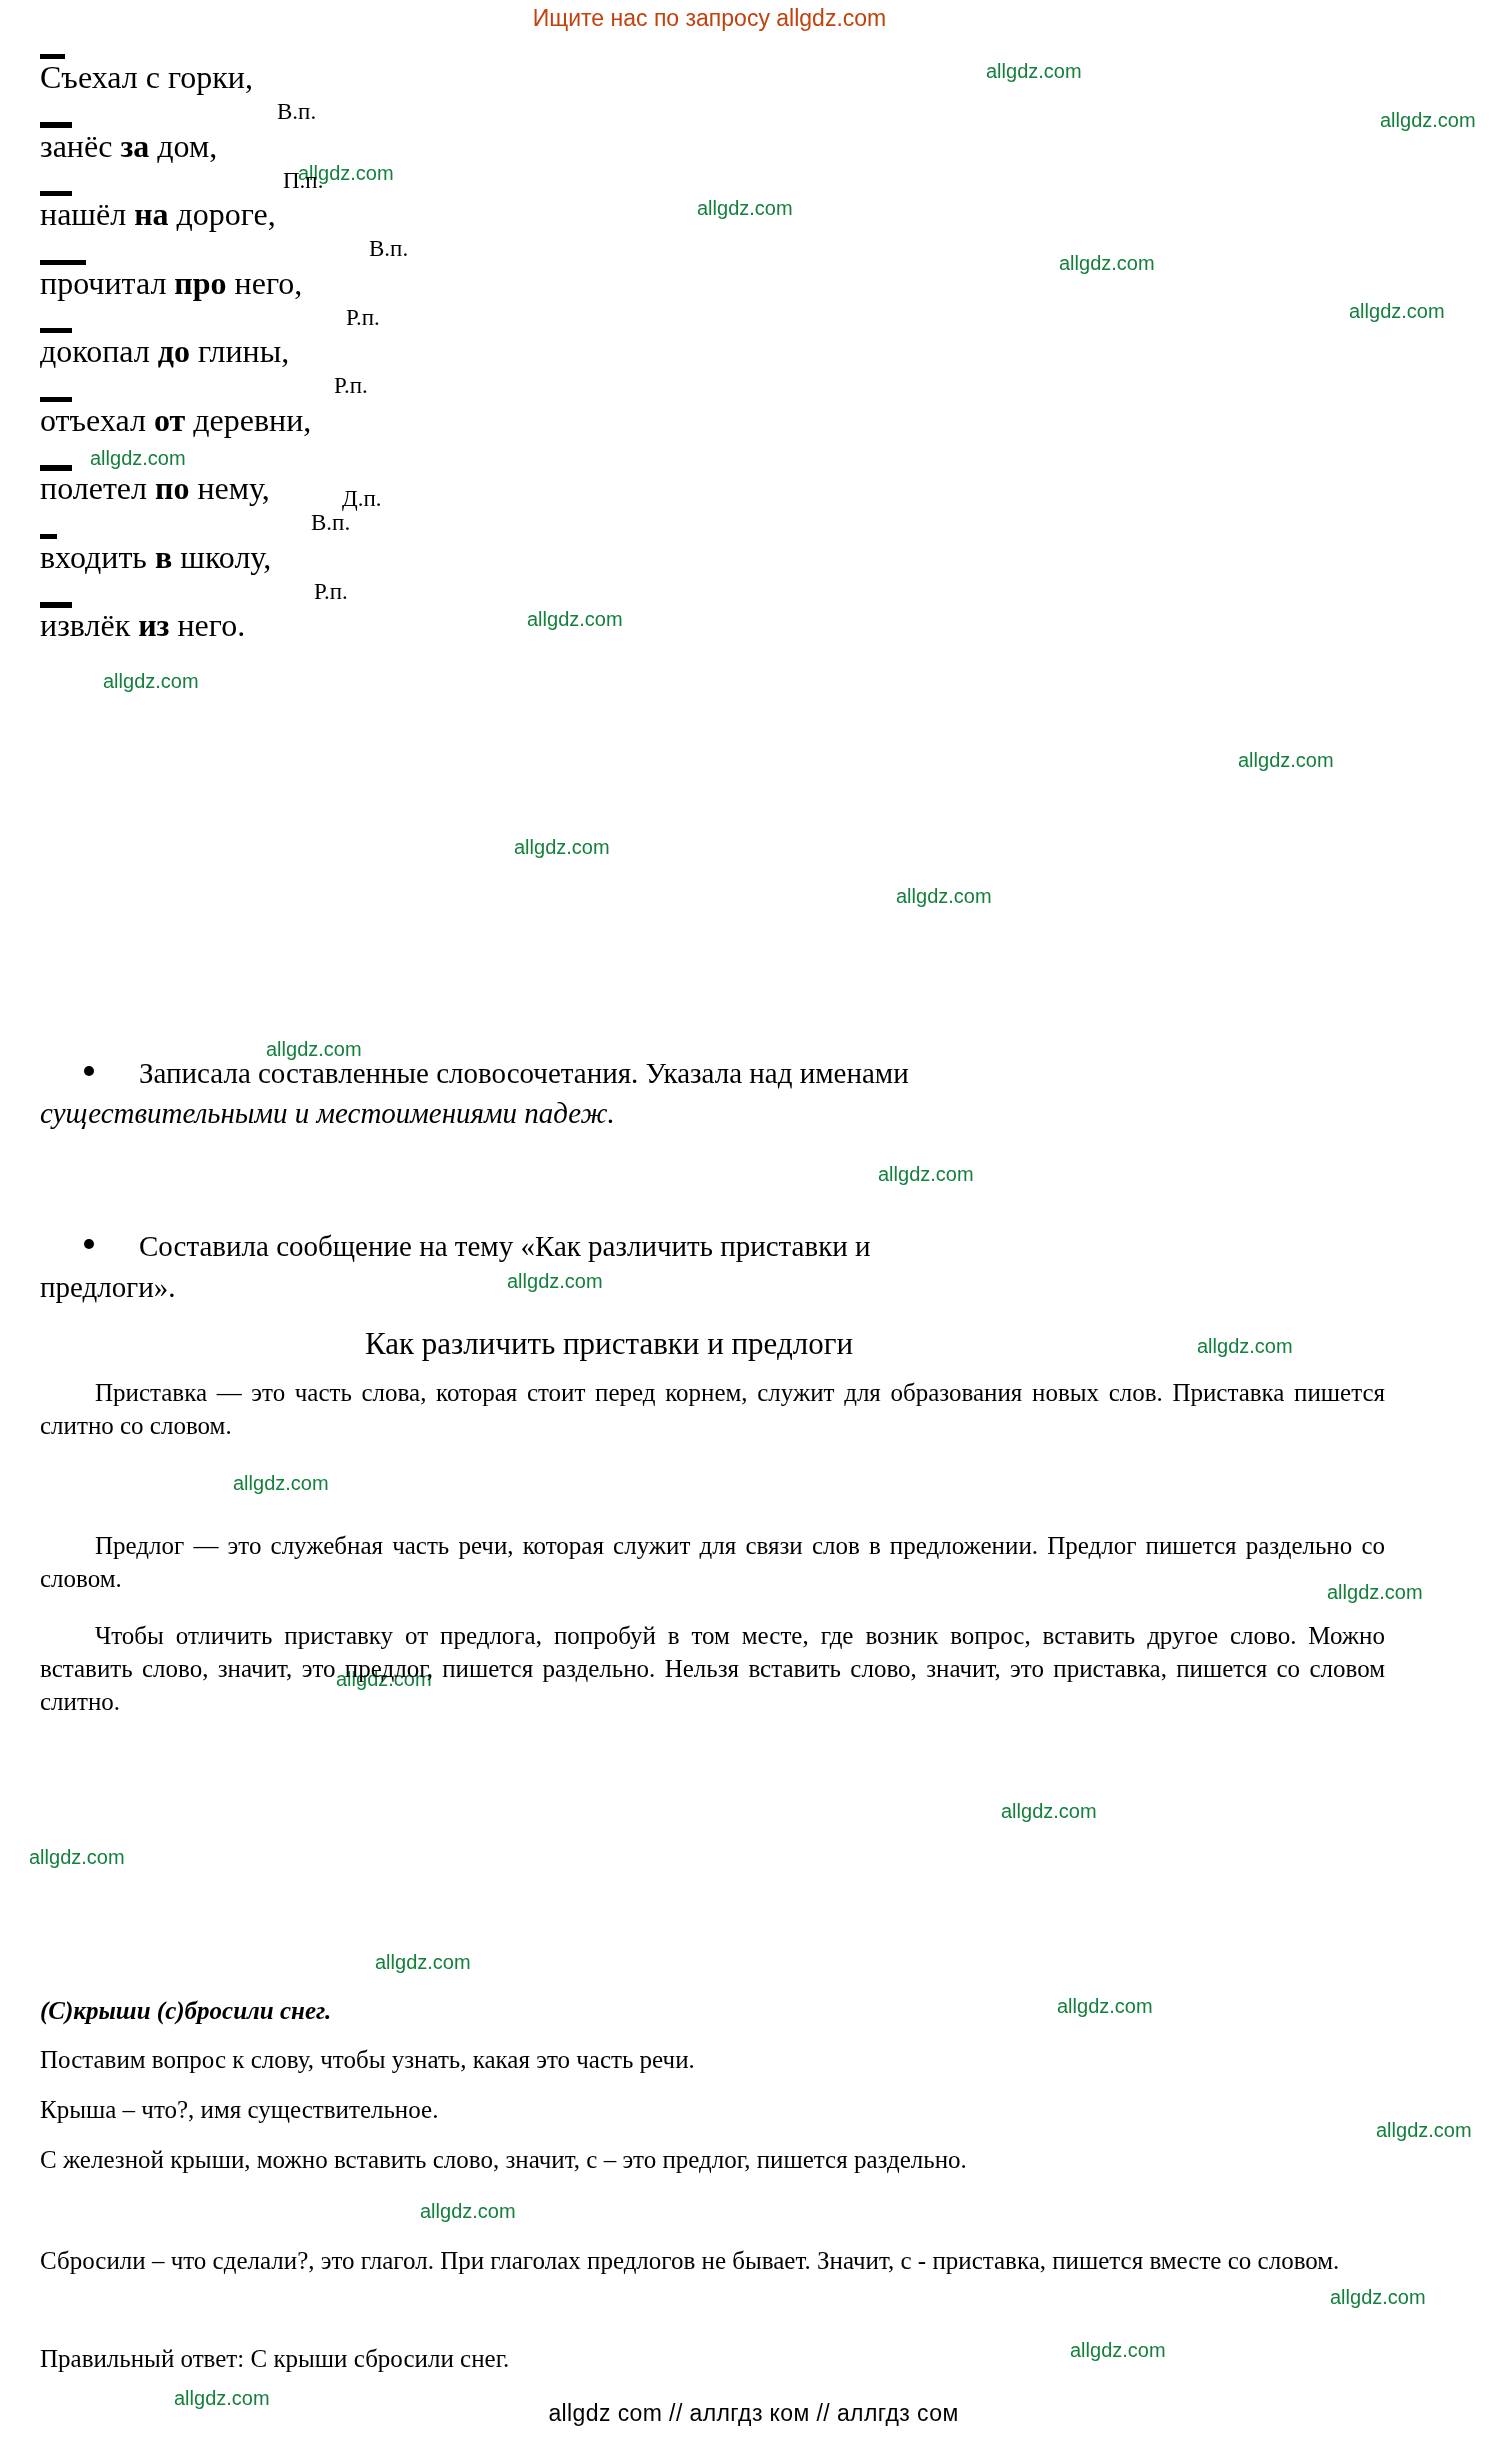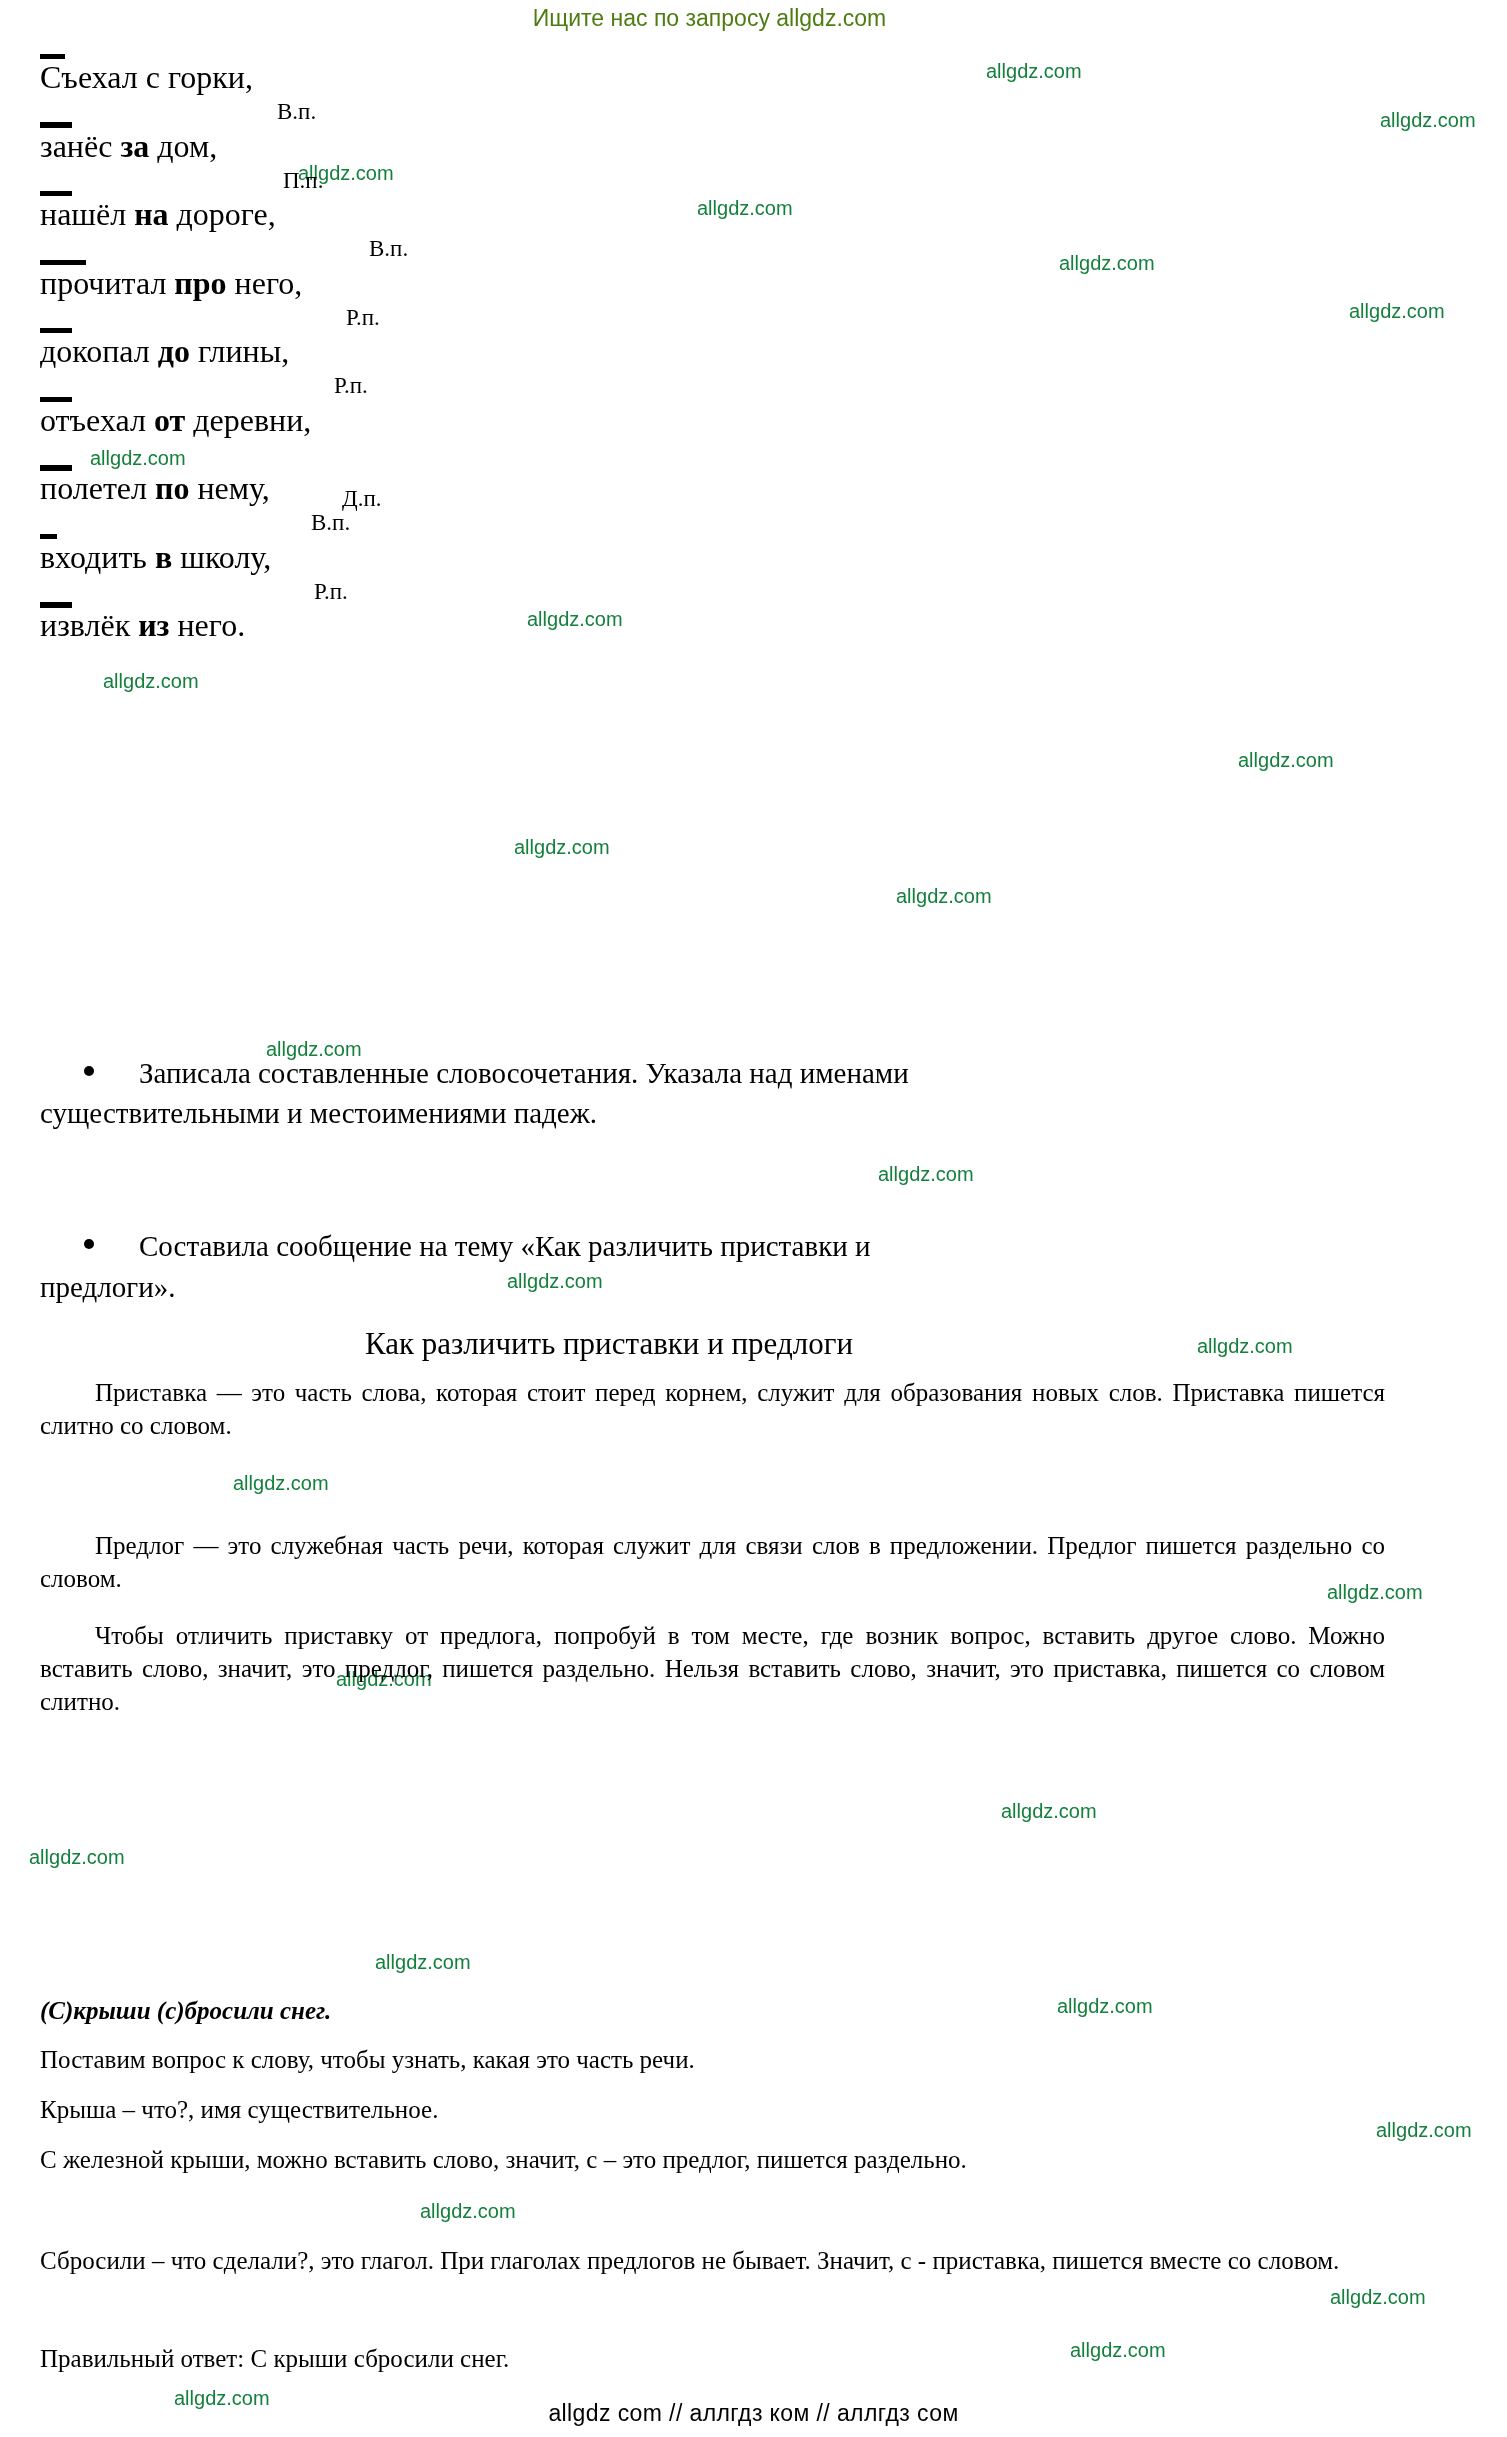--- a/index.html
+++ b/index.html
@@ -28,21 +28,21 @@
     font-size: 20px;
     white-space: nowrap;
     pointer-events: none;
   }
   .top-banner {
     position: absolute;
     left: 0;
     top: 4.6px;
     width: 1419px;
     text-align: center;
-    color: #4d7c0f;
+    color: #c2410c;
     font-family: "Liberation Sans", sans-serif;
     font-size: 23px;
   }
   .bottom-banner {
     position: absolute;
     left: 0;
     bottom: 10.7px;
     width: 1507px;
     text-align: center;
     color: #000000;
@@ -168,21 +168,21 @@
       <div class="phrase"><span class="bar" style="width: 32px;"></span><span>отъехал </span><span class="pref">от</span><span> деревни,</span><span class="case" style="left: 302px; top: 84px;">Д.п.</span></div>
       <div class="phrase"><span class="bar" style="width: 32px;"></span><span>полетел </span><span class="pref">по</span><span> нему,</span><span class="case" style="left: 271px; top: 40px;">В.п.</span></div>
       <div class="phrase"><span class="bar" style="width: 17px;"></span><span>входить </span><span class="pref">в</span><span> школу,</span><span class="case" style="left: 274px; top: 40px;">Р.п.</span></div>
       <div class="phrase"><span class="bar" style="width: 32px;"></span><span>извлёк </span><span class="pref">из</span><span> него.</span></div>
     </div>
 
   <div class="bullet-row" style="left:84px; top:1055px; width:1345px;">
     <span class="bullet-dot"></span>
     <span class="bullet-text">Записала составленные словосочетания. Указала над именами</span>
   </div>
-  <div class="bullet-cont" style="left:40px; top:1097px;">существительными и местоимениями падеж.</div>
+  <div class="bullet-cont" style="left:40px; top:1097px;font-style:italic;">существительными и местоимениями падеж.</div>
 
   <div class="bullet-row" style="left:84px; top:1228px; width:1345px;">
     <span class="bullet-dot"></span>
     <span class="bullet-text">Составила сообщение на тему «Как различить приставки и</span>
   </div>
   <div class="bullet-cont" style="left:40px; top:1271px;">предлоги».</div>
 
   <div class="heading" style="left:365px; top:1326px;">Как различить приставки и предлоги</div>
 
   <div class="para ind" style="left:40px; top:1376px; width:1345px;">Приставка — это часть слова, которая стоит перед корнем, служит для образования новых слов. Приставка пишется слитно со словом.</div>

